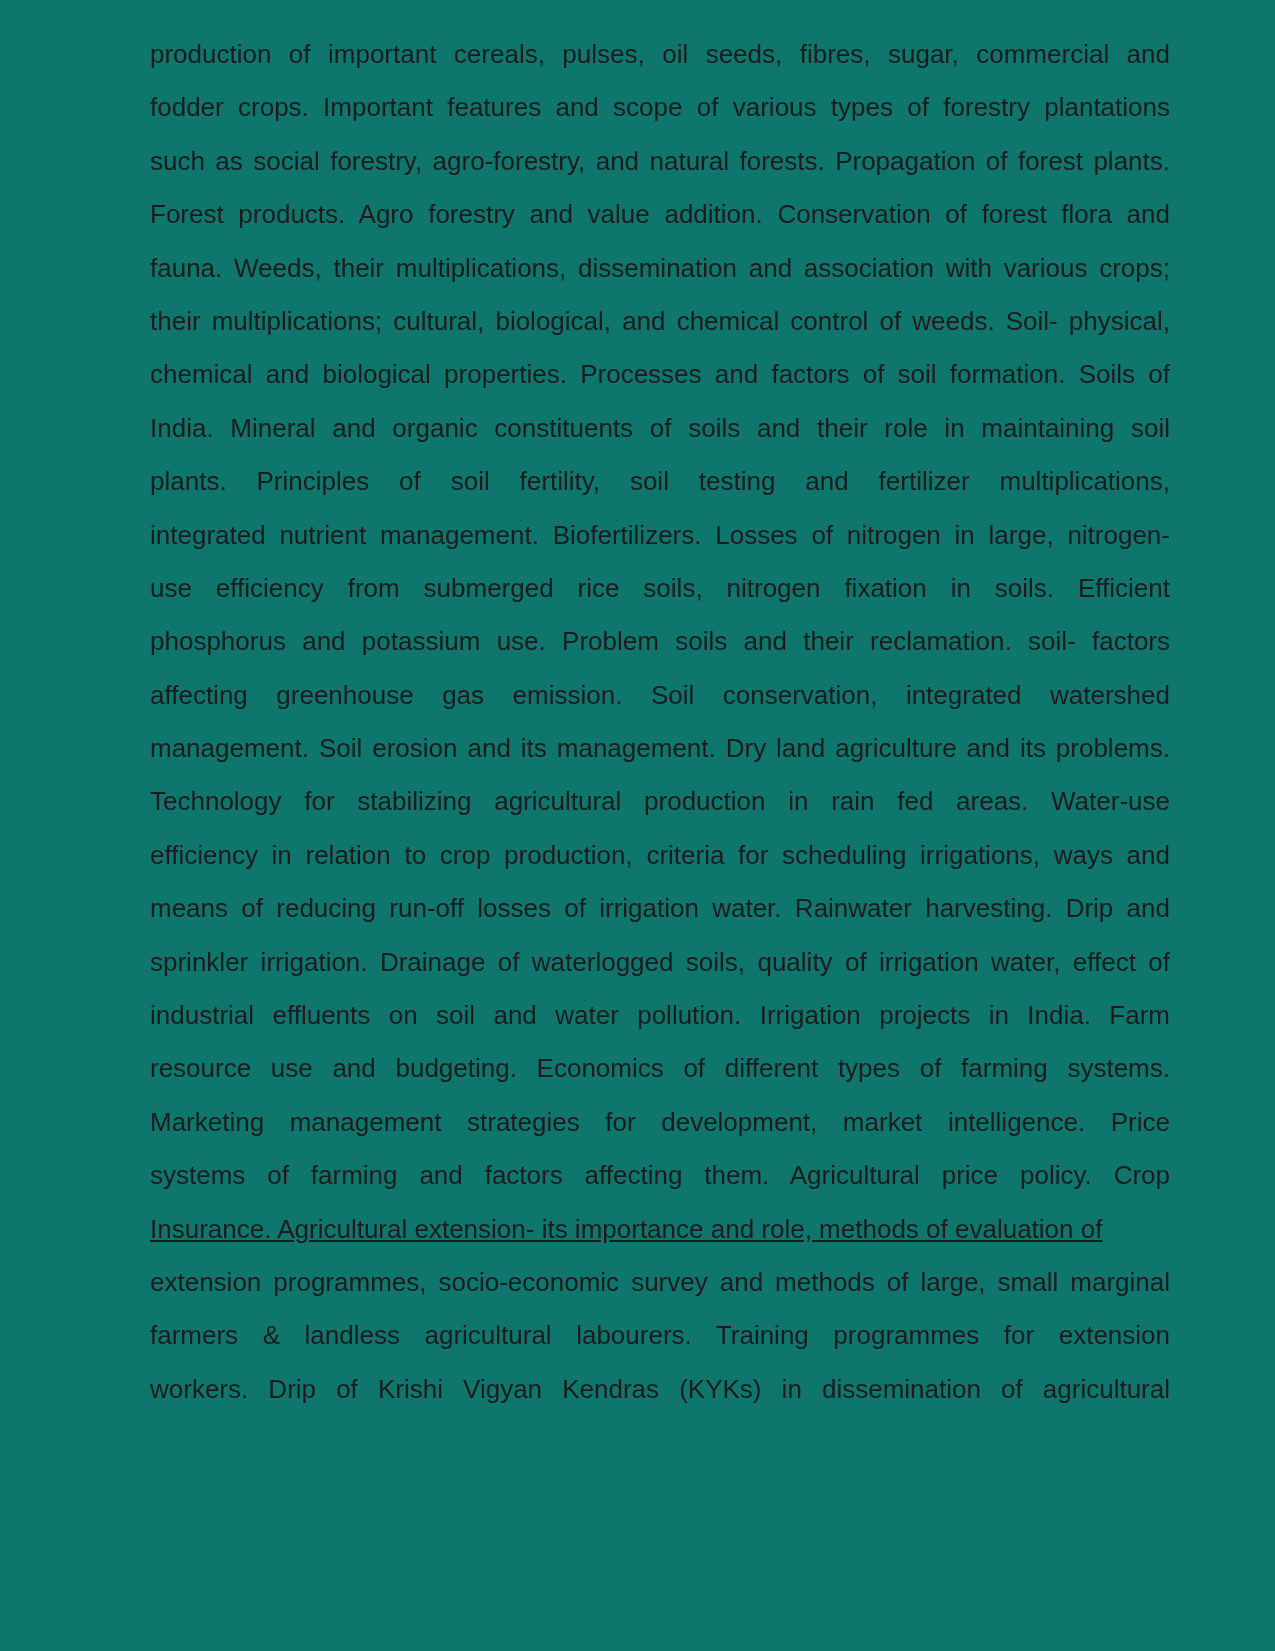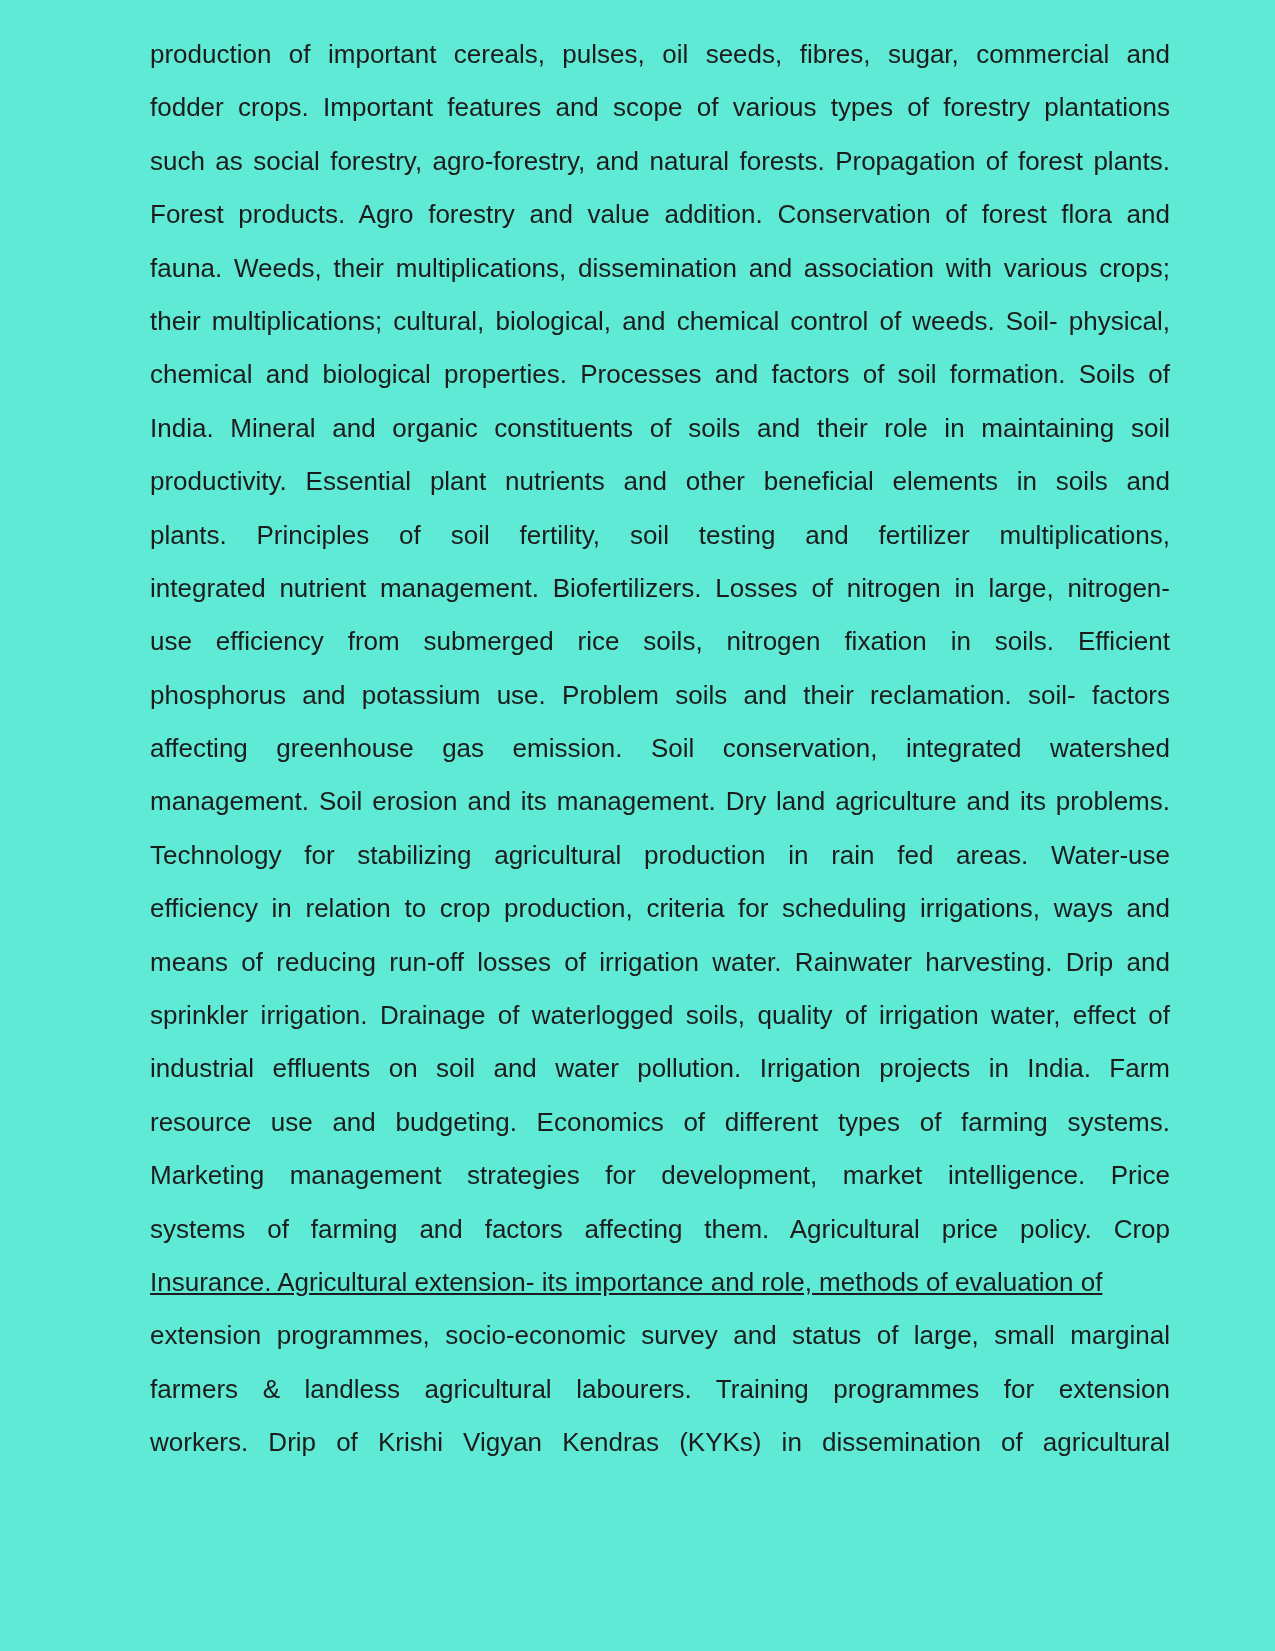--- a/index.html
+++ b/index.html
@@ -4,21 +4,21 @@
 <style>
   html, body {
     margin: 0;
     padding: 0;
     background: #ffffff;
   }
   .page {
     position: relative;
     width: 1275px;
     height: 1651px;
-    background: #5eead4;
+    background: #0f766e;
     overflow: hidden;
     font-family: "Liberation Sans", sans-serif;
   }
   .textblock {
     position: absolute;
     left: 150px;
     top: 28px;
     width: 1020px;
     color: #1c1c1c;
     font-size: 26px;
@@ -43,33 +43,32 @@
 <div class="page">
   <div class="textblock" style="color: rgb(28, 28, 28);">
       <div class="line">production of important cereals, pulses, oil seeds, fibres, sugar, commercial and</div>
       <div class="line">fodder crops. Important features and scope of various types of forestry plantations</div>
       <div class="line">such as social forestry, agro-forestry, and natural forests. Propagation of forest plants.</div>
       <div class="line">Forest products. Agro forestry and value addition. Conservation of forest flora and</div>
       <div class="line">fauna. Weeds, their multiplications, dissemination and association with various crops;</div>
       <div class="line">their multiplications; cultural, biological, and chemical control of weeds. Soil- physical,</div>
       <div class="line">chemical and biological properties. Processes and factors of soil formation. Soils of</div>
       <div class="line">India. Mineral and organic constituents of soils and their role in maintaining soil</div>
-      <div class="line">productivity. Essential plant nutrients and other beneficial elements in soils and</div>
       <div class="line">plants. Principles of soil fertility, soil testing and fertilizer multiplications,</div>
       <div class="line">integrated nutrient management. Biofertilizers. Losses of nitrogen in large, nitrogen-</div>
       <div class="line">use efficiency from submerged rice soils, nitrogen fixation in soils. Efficient</div>
       <div class="line">phosphorus and potassium use. Problem soils and their reclamation. soil- factors</div>
       <div class="line">affecting greenhouse gas emission. Soil conservation, integrated watershed</div>
       <div class="line">management. Soil erosion and its management. Dry land agriculture and its problems.</div>
       <div class="line">Technology for stabilizing agricultural production in rain fed areas. Water-use</div>
       <div class="line">efficiency in relation to crop production, criteria for scheduling irrigations, ways and</div>
       <div class="line">means of reducing run-off losses of irrigation water. Rainwater harvesting. Drip and</div>
       <div class="line">sprinkler irrigation. Drainage of waterlogged soils, quality of irrigation water, effect of</div>
       <div class="line">industrial effluents on soil and water pollution. Irrigation projects in India. Farm</div>
       <div class="line">resource use and budgeting. Economics of different types of farming systems.</div>
       <div class="line">Marketing management strategies for development, market intelligence. Price</div>
       <div class="line">systems of farming and factors affecting them. Agricultural price policy. Crop</div>
       <div class="line para-end">Insurance. Agricultural extension- its importance and role, methods of evaluation of</div>
-      <div class="line">extension programmes, socio-economic survey and status of large, small marginal</div>
+      <div class="line">extension programmes, socio-economic survey and methods of large, small marginal</div>
       <div class="line">farmers &amp; landless agricultural labourers. Training programmes for extension</div>
       <div class="line">workers. Drip of Krishi Vigyan Kendras (KYKs) in dissemination of agricultural</div>
     </div>
 </div>
 
 </body></html>

